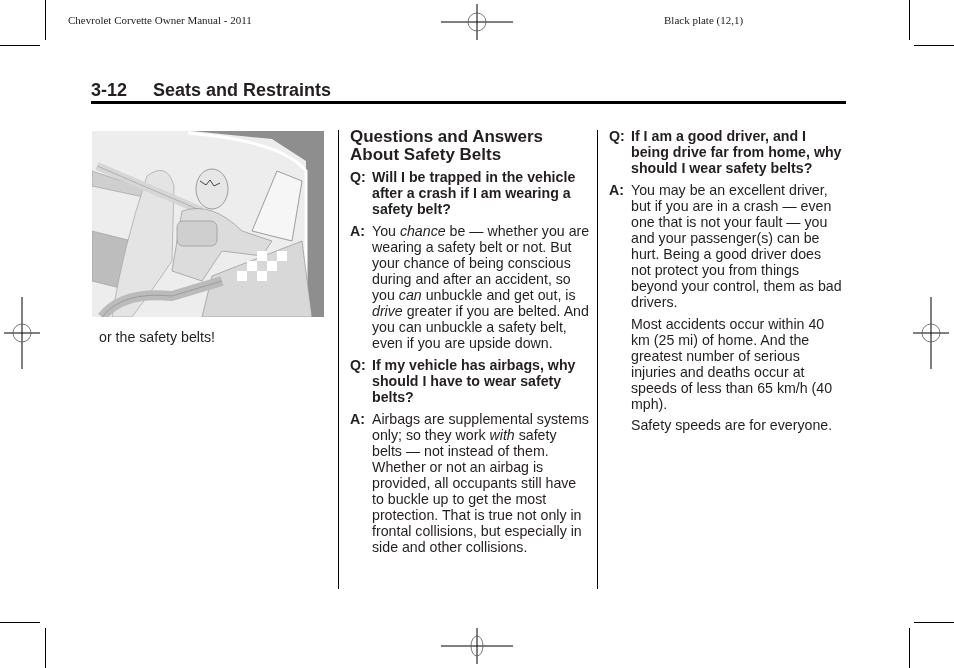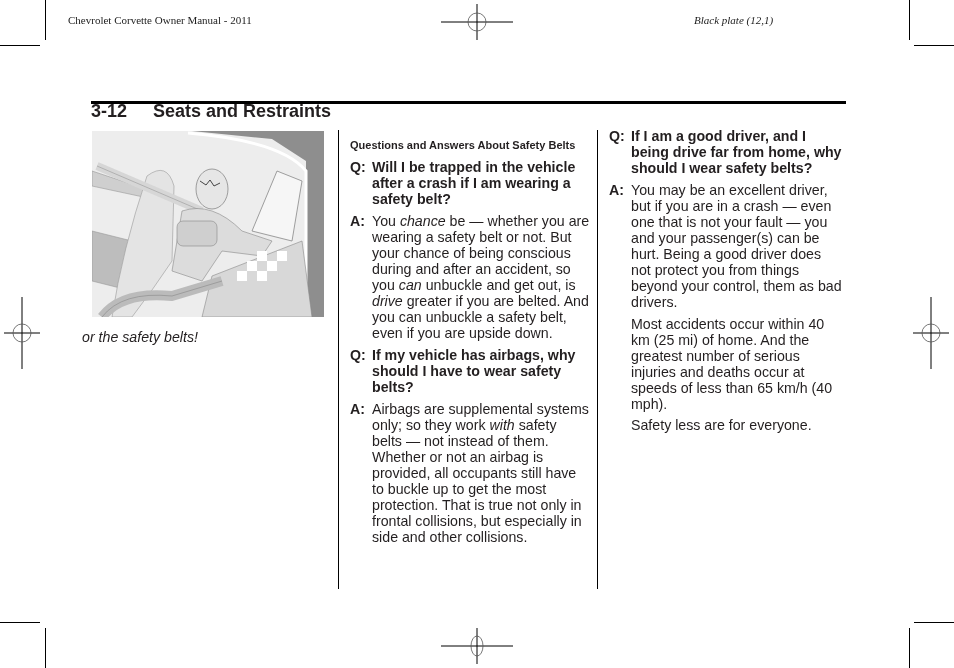--- a/index.html
+++ b/index.html
@@ -2,30 +2,30 @@
 <html><head>
 <meta charset="utf-8">
 <style>
   html, body { margin: 0; padding: 0; background: #ffffff; }
   body { width: 954px; height: 668px; position: relative; overflow: hidden; font-family: "Liberation Sans", sans-serif; color: #231f20; }
   .crop-h { position: absolute; height: 1px; background: #000; }
   .crop-v { position: absolute; width: 1px; background: #000; }
   .reg { position: absolute; width: 72px; height: 72px; }
   .running-head { position: absolute; top: 14px; font-family: "Liberation Serif", serif; font-size: 11px; color: #222; }
   .section-head { position: absolute; left: 91px; top: 80px; font-size: 18px; font-weight: bold; color: #231f20; }
-  .section-head .num { display: inline-block; width: 62px; margin-top: 21px; }
+  .section-head .num { display: inline-block; width: 62px; }
   .head-rule { position: absolute; left: 91px; top: 101px; width: 755px; height: 3px; background: #000; }
   .col-rule { position: absolute; width: 1px; background: #000; }
   .col { position: absolute; font-size: 14.2px; line-height: 16px; }
   .col p { margin: 0 0 5px 0; }
   .qa { display: flex; margin: 0 0 6px 0; }
   .qa .lab { width: 22px; flex: none; font-weight: bold; }
   .qa.q .txt { font-weight: bold; }
   .indent { padding-left: 22px; margin: 0 0 5px 0; }
-  .sub-head { font-weight: bold; font-size: 11px; line-height: 18px; margin: 8px 0 5px 0; }
+  .sub-head { font-weight: bold; font-size: 17px; line-height: 18px; margin: 0 0 5px 0; }
   .figure { position: absolute; left: 92px; top: 131px; width: 232px; height: 186px; background: #f2f2f2; overflow: hidden; }
 </style>
 </head>
 <body>
 
 <div class="crop-v" style="left:45px;top:0;height:40px;"></div>
 <div class="crop-h" style="left:0;top:45px;width:40px;"></div>
 <div class="crop-v" style="left:909px;top:0;height:40px;"></div>
 <div class="crop-h" style="left:914px;top:45px;width:40px;"></div>
 <div class="crop-h" style="left:0;top:622px;width:40px;"></div>
@@ -48,21 +48,21 @@
   <line x1="36" y1="0" x2="36" y2="72" stroke="#000" stroke-width="1"></line>
   <circle cx="36" cy="36" r="9" fill="none" stroke="#555" stroke-width="0.8"></circle>
 </svg>
 <svg class="reg" style="left:895px;top:297px;" viewBox="0 0 72 72">
   <line x1="18" y1="36" x2="54" y2="36" stroke="#000" stroke-width="1"></line>
   <line x1="36" y1="0" x2="36" y2="72" stroke="#000" stroke-width="1"></line>
   <circle cx="36" cy="36" r="9" fill="none" stroke="#555" stroke-width="0.8"></circle>
 </svg>
 
 <div class="running-head" style="left:68px;">Chevrolet Corvette Owner Manual - 2011</div>
-<div class="running-head" style="left:694px;font-style:italic;">Black plate (12,1)</div>
+<div class="running-head" style="left:664px;">Black plate (12,1)</div>
 
 <div class="section-head">
   <span class="num">3-12</span><span>Seats and Restraints</span>
 </div>
 <div class="head-rule"></div>
 
 <div class="col-rule" style="left:338px;top:130px;height:459px;"></div>
 <div class="col-rule" style="left:597px;top:130px;height:459px;"></div>
 
 <div class="figure">
@@ -87,21 +87,21 @@
       <rect x="175" y="130" width="10" height="10" fill="#fff"></rect>
       <rect x="185" y="120" width="10" height="10" fill="#fff"></rect>
       <rect x="165" y="140" width="10" height="10" fill="#fff"></rect>
       <rect x="145" y="140" width="10" height="10" fill="#fff"></rect>
     </g>
     <path d="M10,186 Q30,160 80,165 L130,150" stroke="#bbb" stroke-width="10" fill="none"></path>
     <path d="M10,186 Q30,160 80,165 L130,150" stroke="#888" stroke-width="0.6" fill="none"></path>
   </svg>
 </div>
 
-<div class="col" style="left:82px;top:329px;width:240px;font-style:italic;">
+<div class="col" style="left:99px;top:329px;width:240px;">
   <p>or the safety belts!</p>
 </div>
 
 <div class="col" style="left:350px;top:128px;width:240px;">
   <div class="sub-head">Questions and Answers About Safety Belts</div>
 
   <div class="qa q">
     <span class="lab">Q:</span>
     <span class="txt">Will I be trapped in the vehicle after a crash if I am wearing a safety belt?</span>
   </div>
@@ -123,14 +123,14 @@
 <div class="col" style="left:609px;top:128px;width:235px;">
   <div class="qa q">
     <span class="lab">Q:</span>
     <span class="txt">If I am a good driver, and I being drive far from home, why should I wear safety belts?</span>
   </div>
   <div class="qa a">
     <span class="lab">A:</span>
     <span class="txt">You may be an excellent driver, but if you are in a crash — even one that is not your fault — you and your passenger(s) can be hurt. Being a good driver does not protect you from things beyond your control, them as bad drivers.</span>
   </div>
   <p class="indent">Most accidents occur within 40 km (25 mi) of home. And the greatest number of serious injuries and deaths occur at speeds of less than 65 km/h (40 mph).</p>
-  <p class="indent">Safety less are for everyone.</p>
+  <p class="indent">Safety speeds are for everyone.</p>
 </div>
 
 </body></html>

